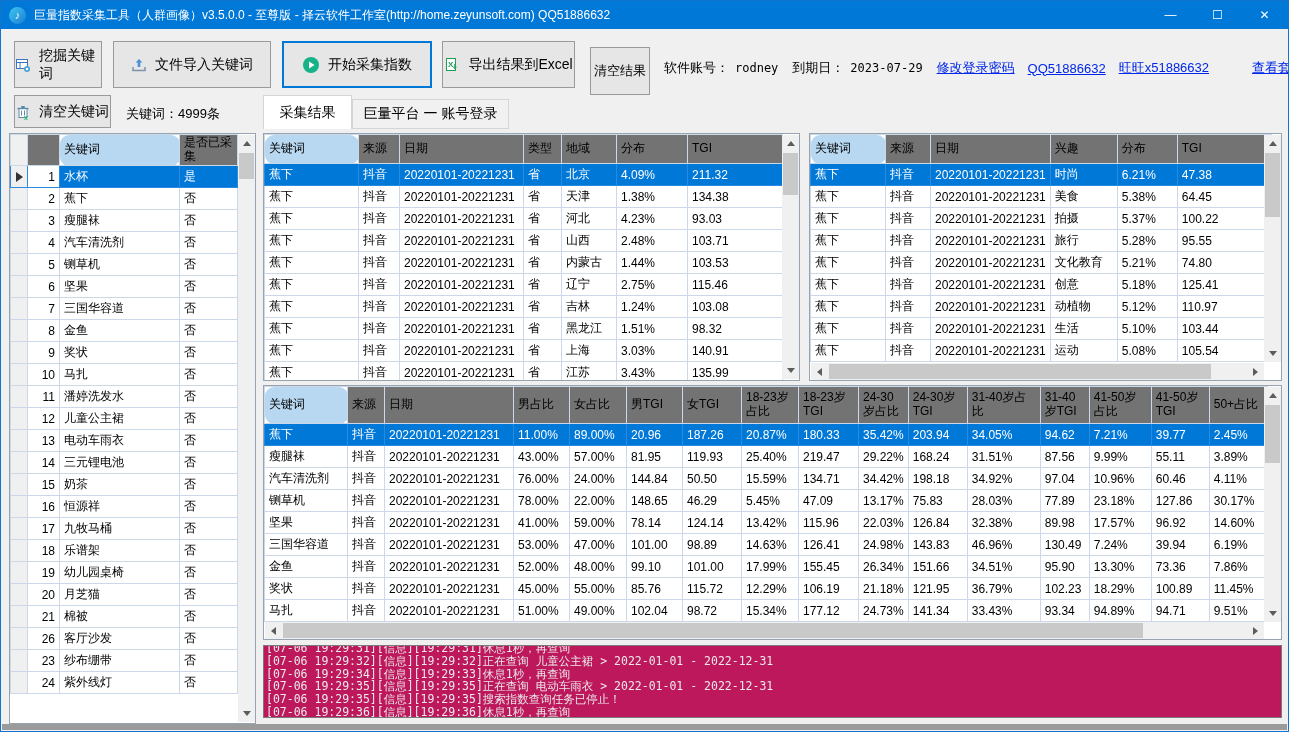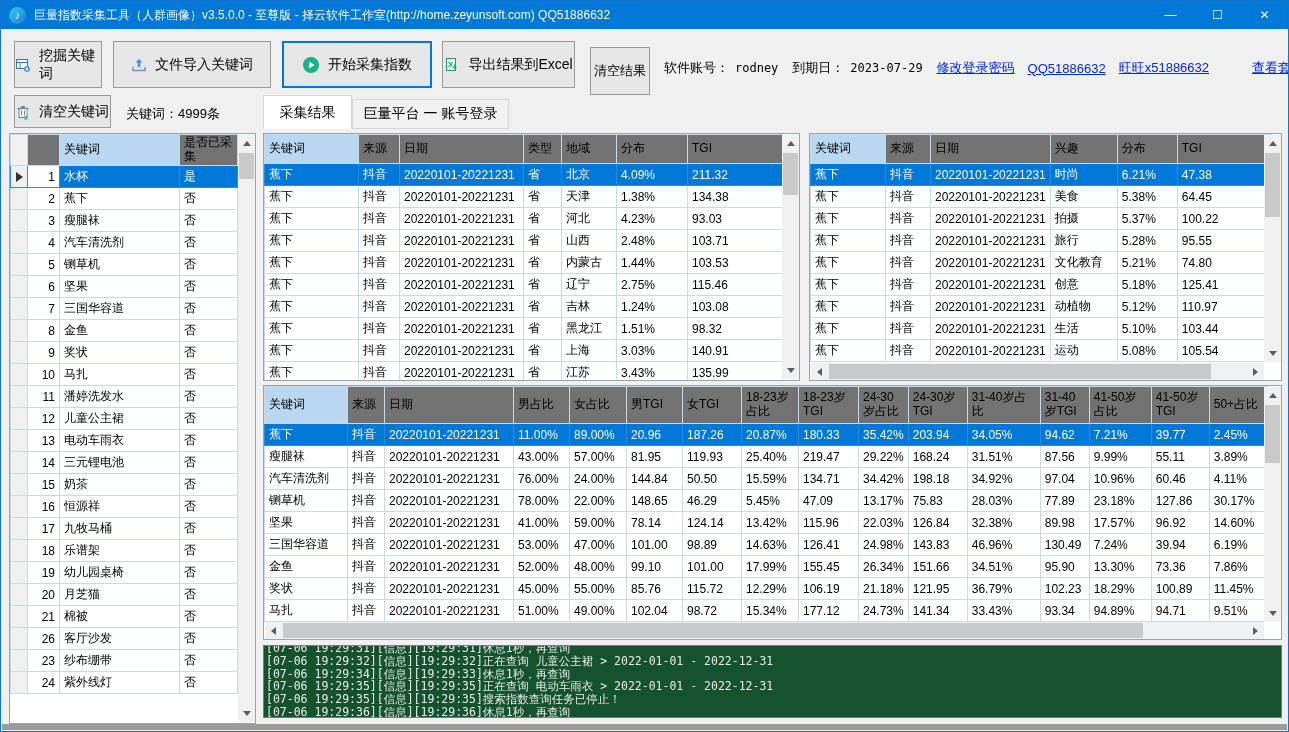--- a/index.html
+++ b/index.html
@@ -44,39 +44,39 @@
         overflow:hidden;}
   table.dgv{border-collapse:collapse;table-layout:fixed;}
   .dgv th,.dgv td{border:1px solid #cbd8e8;font-weight:normal;font-size:12px;
                   padding:0 4px;text-align:left;vertical-align:middle;
                   overflow:hidden;box-sizing:border-box;}
   .dgv td{height:22px;white-space:nowrap;}
   .dgv th{background:#737373;white-space:normal;line-height:1.15;}
   .h30 th{height:29px;}
   .h32 th{height:31px;}
   .h38 th{height:37px;}
-  .dgv th.hl{background:#b8d7f1;}
+  .dgv th.hl{background:#b8d7f1;border-radius:9px;}
   .dgv tr.sel td{background:#0078d7;color:#fff;border-color:#2a8ae0;}
   .dgv td.rh{background:#f0f0f0;padding:0;border-color:#cbd8e8;}
   .dgv th.rh-corner{background:#f0f0f0;}
   .dgv td.rn{text-align:right;background:#fff;color:#000;}
   .dgv tr.sel td.rn{background:#fff;color:#000;}
   .dgv tr.sel td.rh{background:#f0f0f0;}
   .sel-arrow{width:0;height:0;border-left:7px solid #333;border-top:5px solid transparent;
              border-bottom:5px solid transparent;margin:0 auto;}
   
   .sb{position:absolute;background:#f0f0f0;z-index:5;}
   .sb .thumb{position:absolute;background:#c9c9c9;}
   .sb .arr{position:absolute;width:17px;height:17px;display:flex;align-items:center;justify-content:center;}
   .tri-up{width:0;height:0;border-left:4px solid transparent;border-right:4px solid transparent;border-bottom:5px solid #5c5c5c;}
   .tri-dn{width:0;height:0;border-left:4px solid transparent;border-right:4px solid transparent;border-top:5px solid #5c5c5c;}
   .tri-lf{width:0;height:0;border-top:4px solid transparent;border-bottom:4px solid transparent;border-right:5px solid #5c5c5c;}
   .tri-rt{width:0;height:0;border-top:4px solid transparent;border-bottom:4px solid transparent;border-left:5px solid #5c5c5c;}
   
-  .log{position:absolute;left:262px;top:644px;width:1019px;height:73px;background:#14532d;
+  .log{position:absolute;left:262px;top:644px;width:1019px;height:73px;background:#be185d;
        border:1px solid #7a7a7a;box-sizing:border-box;overflow:hidden;
        font-family:"DejaVu Sans Mono","Liberation Mono",monospace;font-size:11.5px;
        color:#eaeaea;}
   .log-inner{margin-top:-4px;padding-left:2px;}
   .log-inner div{line-height:12.8px;white-space:pre;}
   .progress-strip{position:absolute;left:1px;right:1px;bottom:1px;height:6px;background:#9b9b9b;}
 </style>
 </head>
 <body>
 

